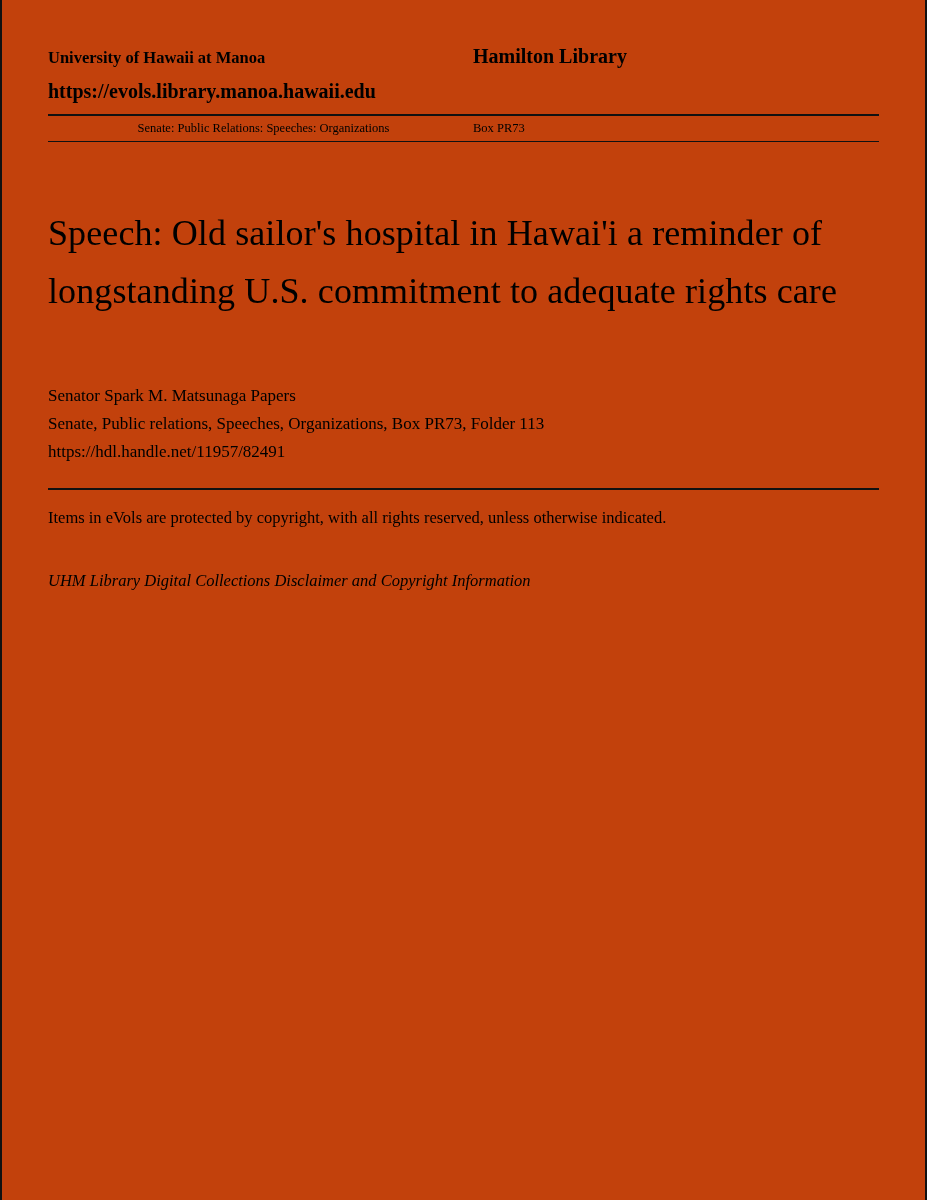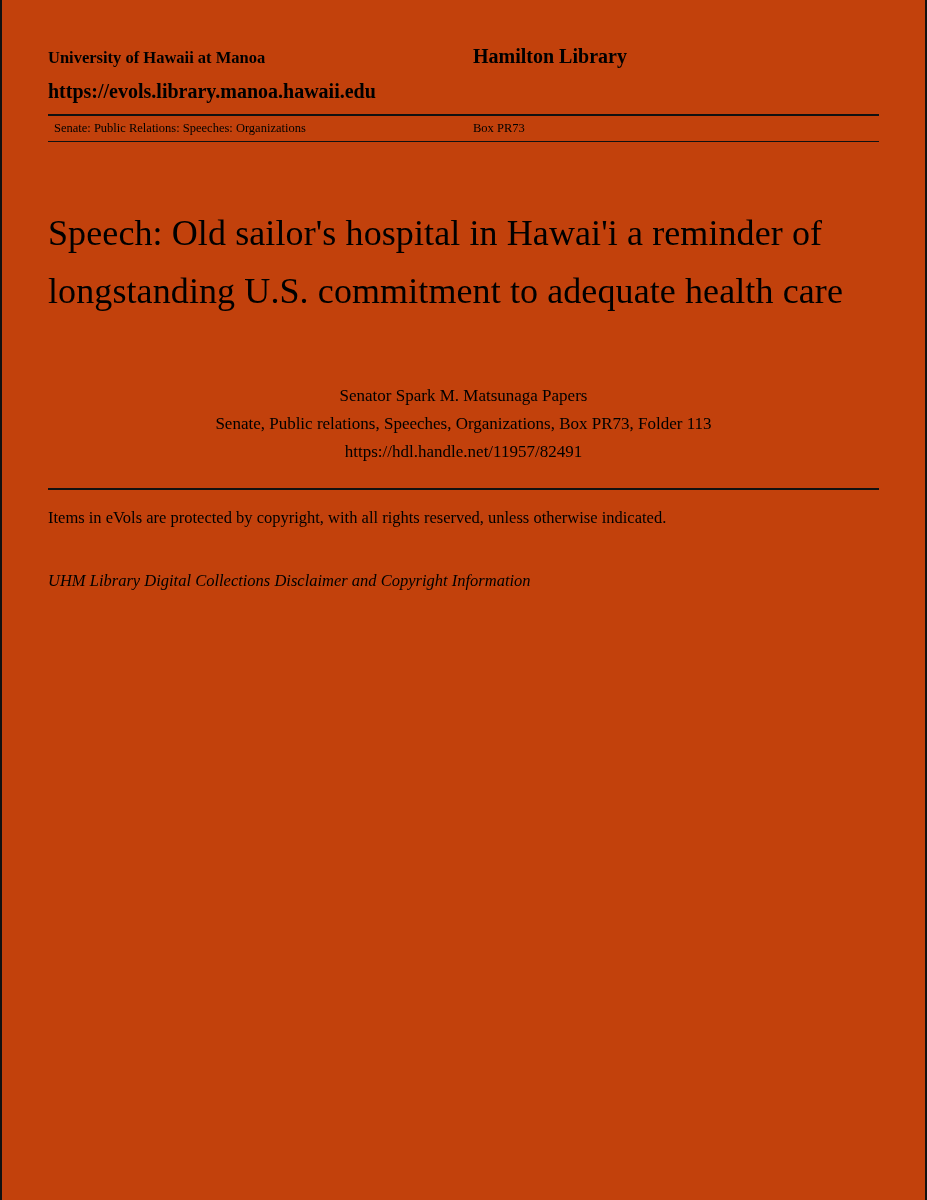--- a/index.html
+++ b/index.html
@@ -63,20 +63,21 @@
   }
 
   .meta-row {
     display: flex;
     align-items: baseline;
     padding: 5px 0 5px 6px;
     font-size: 12.5px;
   }
   .meta-left {
     width: 419px;
+    text-align: center;
   }
   .meta-right {
     flex: 1;
   }
 
   
   .title {
     margin-top: 62px;
     font-size: 36px;
     line-height: 1.62;
@@ -86,21 +87,20 @@
   }
 
   
   .citation {
     margin-top: 62px;
     font-size: 17px;
     line-height: 1.54;
   }
   .citation div {
     margin-bottom: 2px;
-    text-align: center;
   }
 
   .rule-copyright {
     border-top: 2.2px solid #111;
     margin-top: 23px;
   }
 
   .rights {
     margin-top: 16px;
     font-size: 16.5px;
@@ -133,21 +133,21 @@
       <div class="rule-thick"></div>
 
       <div class="meta-row">
         <div class="meta-left">Senate: Public Relations: Speeches: Organizations</div>
         <div class="meta-right">Box PR73</div>
       </div>
 
       <div class="rule-thin"></div>
     </div>
 
-    <h1 class="title">Speech: Old sailor's hospital in Hawai'i a reminder of longstanding U.S. commitment to adequate health care</h1>
+    <h1 class="title">Speech: Old sailor's hospital in Hawai'i a reminder of longstanding U.S. commitment to adequate rights care</h1>
 
     <div class="citation">
       <div>Senator Spark M. Matsunaga Papers</div>
       <div>Senate, Public relations, Speeches, Organizations, Box PR73, Folder 113</div>
       <div>https://hdl.handle.net/11957/82491</div>
     </div>
 
     <div class="rule-copyright"></div>
 
     <div class="rights">Items in eVols are protected by copyright, with all rights reserved, unless otherwise indicated.</div>

